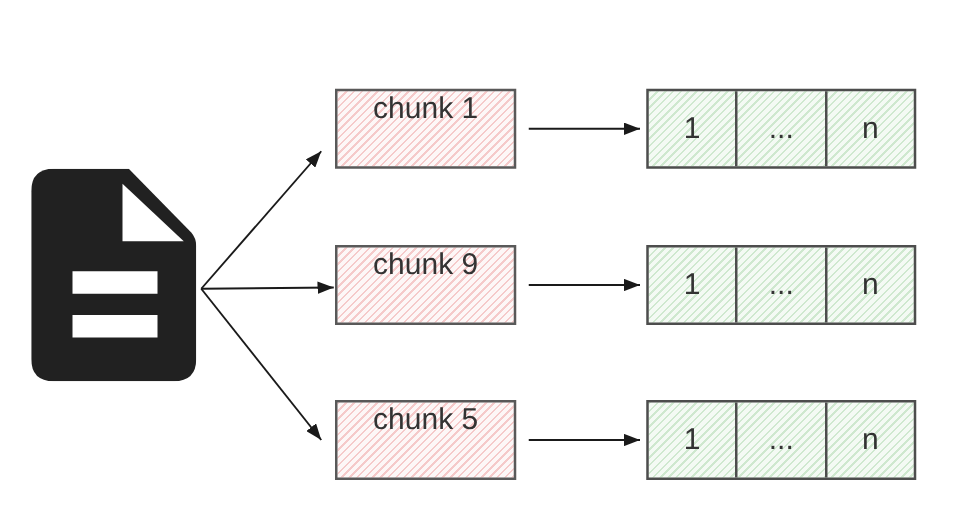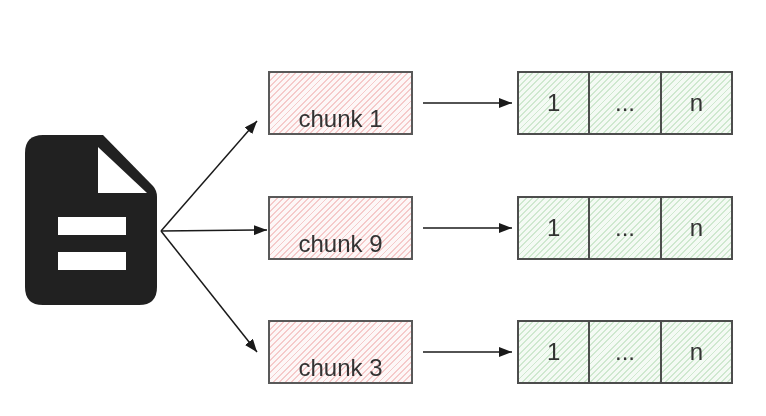--- a/index.html
+++ b/index.html
@@ -21,21 +21,21 @@
     position: absolute;
     left: 268px;
     width: 145px;
     height: 64px;
     box-sizing: border-box;
     border: 2px solid #595959;
     background-color: #fdf7f7;
     background-image: repeating-linear-gradient(135deg,
       #f5caca 0px, #f5caca 1.4px, rgba(0,0,0,0) 1.4px, rgba(0,0,0,0) 4.4px);
     display: flex;
-    align-items: flex-end;
+    align-items: flex-start;
     justify-content: center;
     font-size: 24px;
     color: #333333;
   }
   .vec-row {
     position: absolute;
     left: 517px;
     width: 216px;
     height: 64px;
     box-sizing: border-box;
@@ -83,21 +83,21 @@
     <line x1="423" y1="352" x2="512" y2="352" stroke="#1a1a1a" stroke-width="1.5" marker-end="url(#ah)"></line>
   </svg>
 
   <div class="chunk" style="top:71px">
     <span>chunk 1</span>
   </div>
   <div class="chunk" style="top:196px">
     <span>chunk 9</span>
   </div>
   <div class="chunk" style="top:320px">
-    <span>chunk 3</span>
+    <span>chunk 5</span>
   </div>
 
   <div class="vec-row" style="top:71px">
     <div class="cell">1</div>
     <div class="cell">...</div>
     <div class="cell">n</div>
   </div>
   <div class="vec-row" style="top:196px">
     <div class="cell">1</div>
     <div class="cell">...</div>

